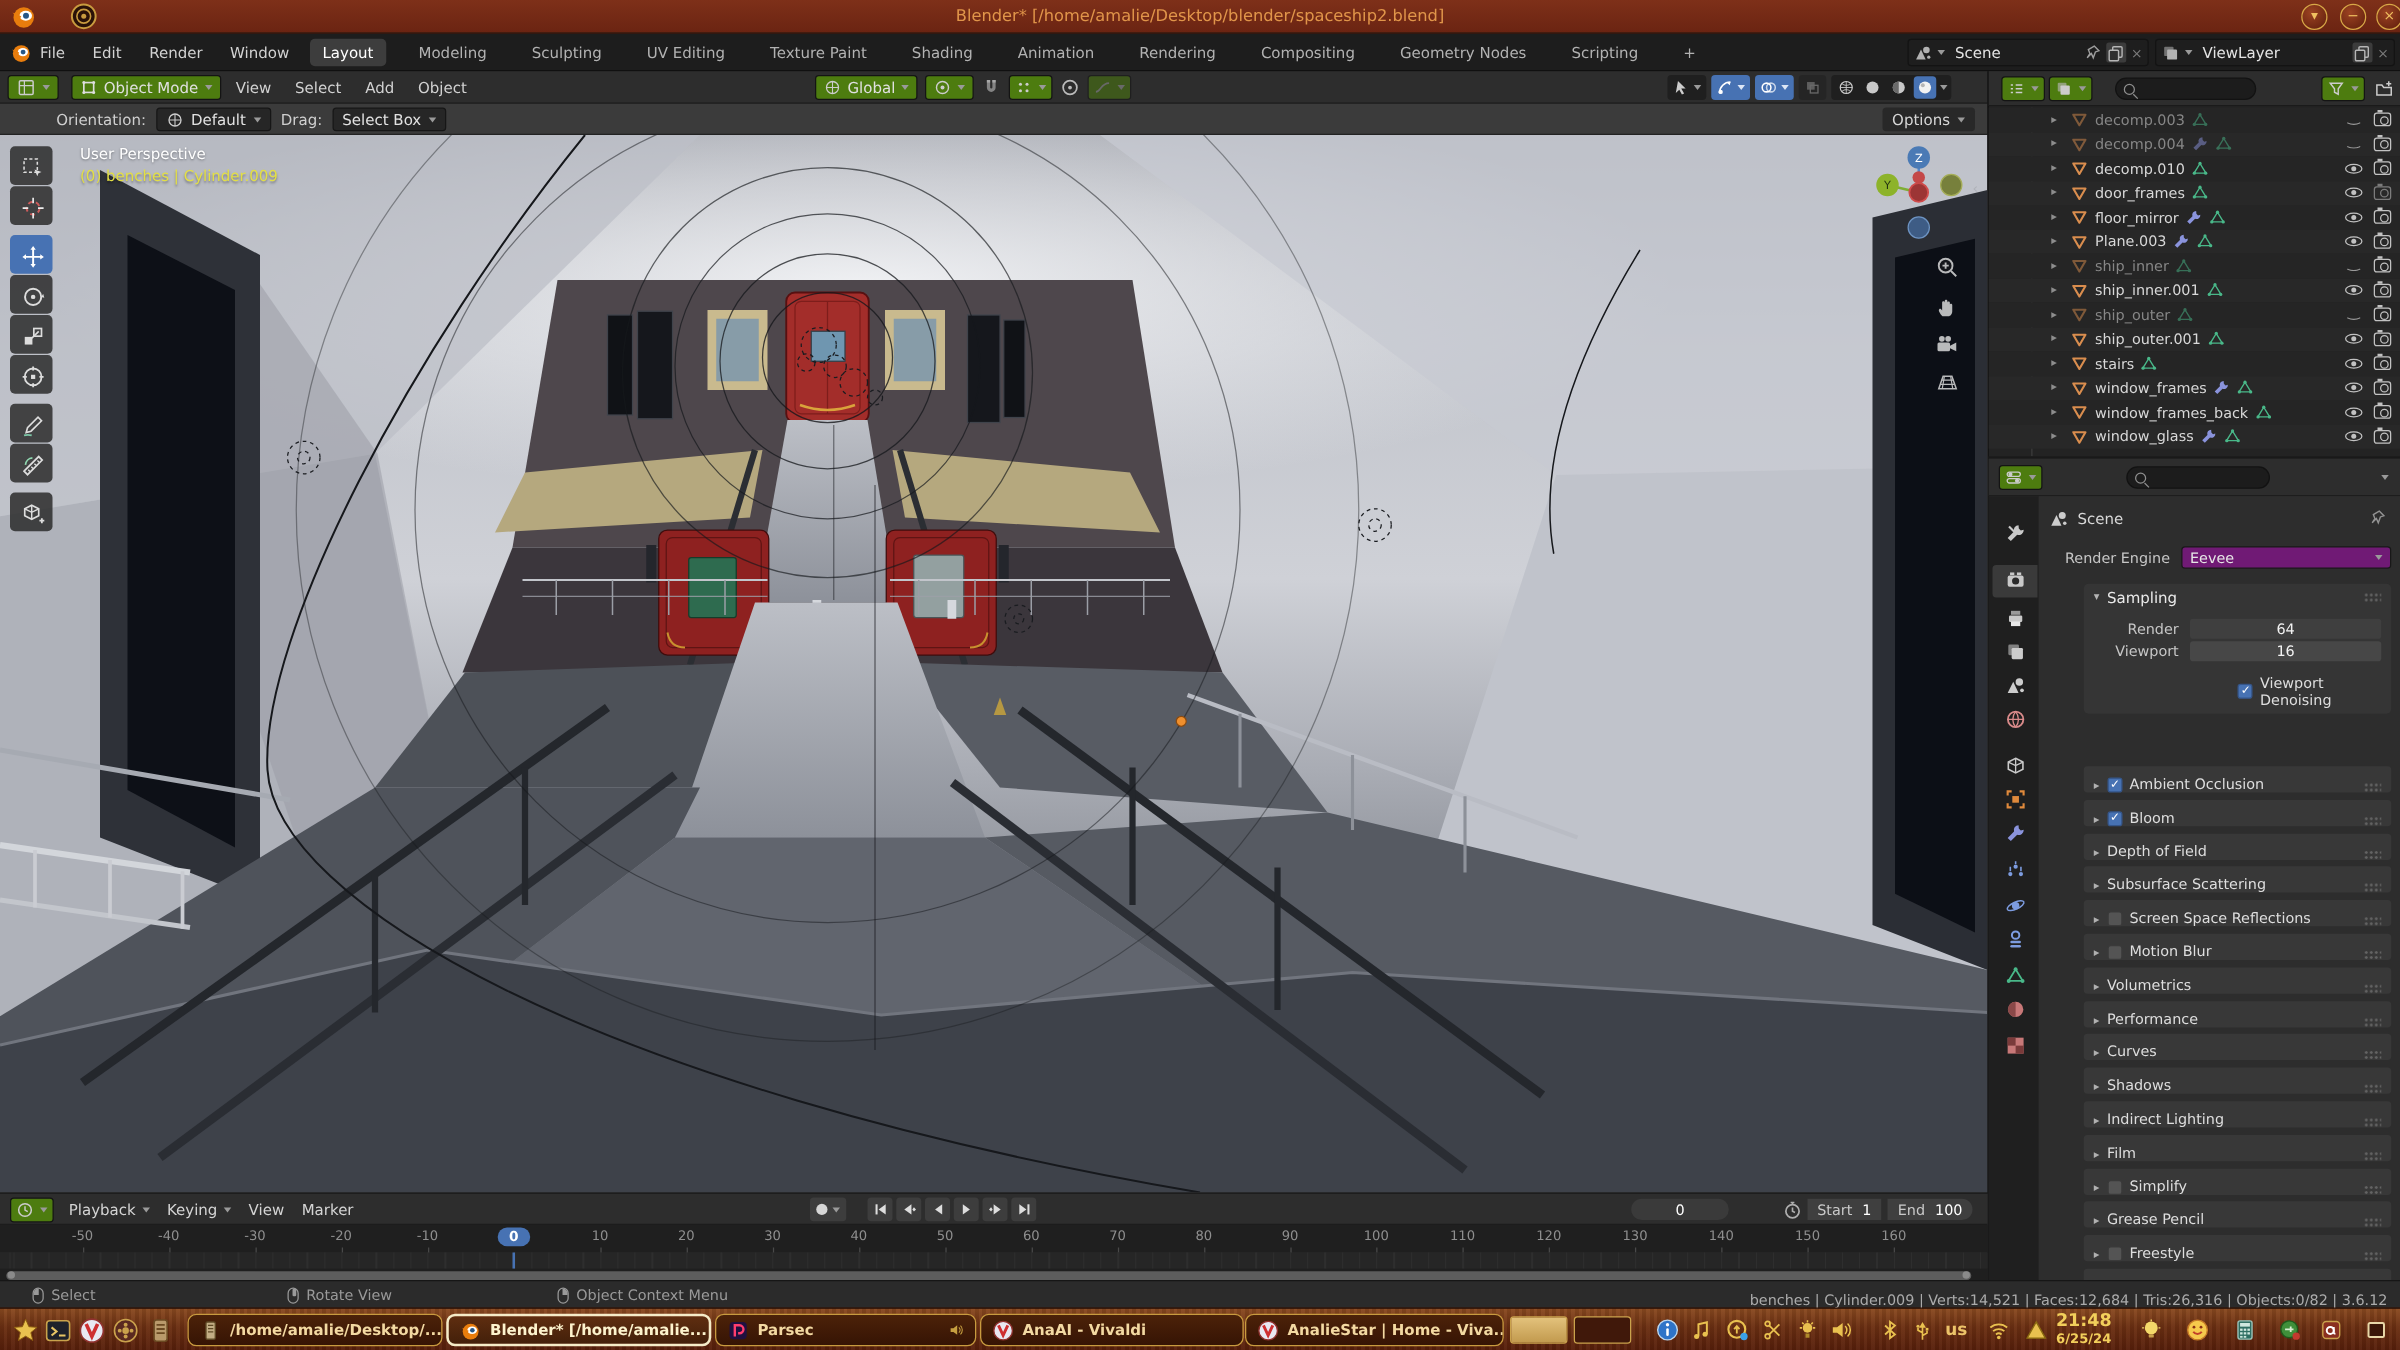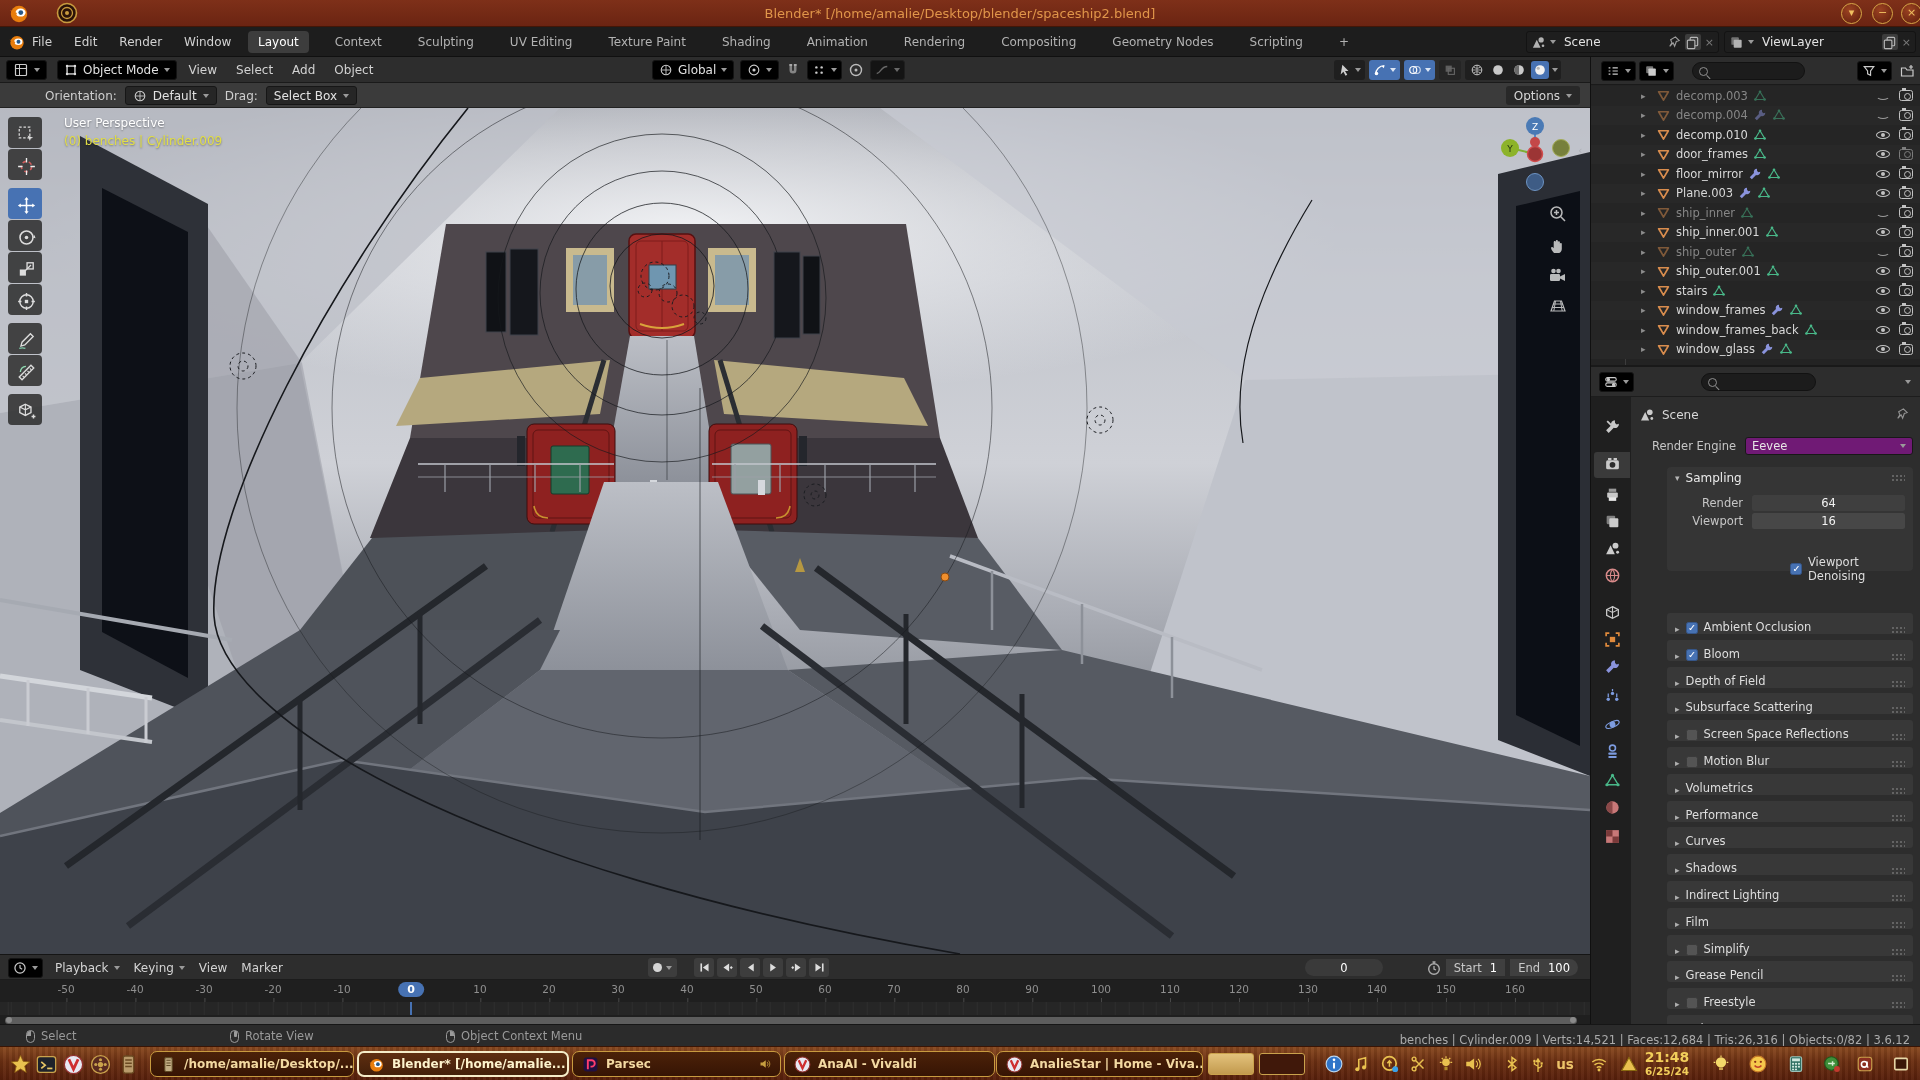--- a/index.html
+++ b/index.html
@@ -22,21 +22,21 @@
   .ws-tab.active{background:#3d3d3d;color:#fff;}
   .idblock{position:absolute;top:4px;height:22px;display:flex;align-items:center;background:#1e1e1e;border:1px solid #131313;border-radius:3px;padding:0 4px;gap:4px;}
   .idblock .lbl{color:#e4e4e4;font-size:12px;flex:1;padding:0 4px;}
   .mini-ic{width:15px;height:15px;display:inline-block;opacity:.85;}
   .mini-btn{width:16px;height:16px;display:inline-flex;align-items:center;justify-content:center;border-radius:2px;background:#3c3c3c;}
   .dim-x{color:#7a7a7a;font-size:11px;}
 
   
   .vp-header{position:absolute;left:0;top:57px;width:1590px;height:26px;background:#2d2d2d;border-bottom:1px solid #1a1a1a;}
   .vph-left{position:absolute;left:6px;top:0;height:26px;display:flex;align-items:center;gap:10px;}
-  .pill{display:flex;align-items:center;gap:5px;background:#000000;border:1px solid #141414;border-radius:3px;padding:2px 6px;height:20px;}
+  .pill{display:flex;align-items:center;gap:5px;background:#4d7c0f;border:1px solid #141414;border-radius:3px;padding:2px 6px;height:20px;}
   .pill .t{color:#e0e0e0;font-size:12px;white-space:nowrap;}
   .cv{width:0;height:0;border-left:3.5px solid transparent;border-right:3.5px solid transparent;border-top:4px solid #9a9a9a;display:inline-block;}
   .vph-center{position:absolute;left:652px;top:0;height:26px;display:flex;align-items:center;gap:6px;}
   .vph-right{position:absolute;left:1334px;top:0;height:26px;display:flex;align-items:center;gap:4px;}
   .ic16{width:16px;height:16px;display:inline-block;}
   .ic14{width:14px;height:14px;display:inline-block;}
   .tgl{display:flex;align-items:center;gap:3px;background:#1f1f1f;border-radius:3px;padding:2px 4px;height:20px;}
   .tgl.on{background:var(--accent);}
   .shade-grp{display:flex;align-items:center;background:#1f1f1f;border-radius:3px;height:20px;padding:1px 3px;gap:3px;}
   .shade-seg{width:18px;height:18px;display:flex;align-items:center;justify-content:center;border-radius:3px;}
@@ -206,21 +206,21 @@
 
     <span class="menu-item">File</span>
         <span class="menu-item">Edit</span>
         <span class="menu-item">Render</span>
         <span class="menu-item">Window</span>
         <span class="menu-item">Help</span>
       </div>
     <div class="ws-tabs">
 
     <span class="ws-tab active">Layout</span>
-        <span class="ws-tab">Context</span>
+        <span class="ws-tab">Modeling</span>
         <span class="ws-tab">Sculpting</span>
         <span class="ws-tab">UV Editing</span>
         <span class="ws-tab">Texture Paint</span>
         <span class="ws-tab">Shading</span>
         <span class="ws-tab">Animation</span>
         <span class="ws-tab">Rendering</span>
         <span class="ws-tab">Compositing</span>
         <span class="ws-tab">Geometry Nodes</span>
         <span class="ws-tab">Scripting</span>
         <span class="ws-tab">+</span>
@@ -1099,21 +1099,21 @@
               <span class="grip"></span>
             </div>
           <div class="prow" style="left:0;top:28px;width:100%;">
             <span class="plabel" style="width:76px">Render</span>
             <span class="field" style="margin-left:9px;flex:1;margin-right:8px;background:#3f3f3f">64</span>
           </div>
           <div class="prow" style="left:0;top:46px;width:100%;">
             <span class="plabel" style="width:76px">Viewport</span>
             <span class="field" style="margin-left:9px;flex:1;margin-right:8px">16</span>
           </div>
-          <div class="prow" style="left:86px;top:88px;gap:6px;padding-left:37px;">
+          <div class="prow" style="left:86px;top:72px;gap:6px;padding-left:37px;">
             <span class="cb on"></span>
             <span style="color:#dedede;font-size:11.5px">Viewport Denoising</span>
           </div>
         </div>
         <div class="panels">
 
             <div class="pnl">
               <span class="cb on"></span>
               <span class="t">Ambient Occlusion</span>
               <span class="grip"></span>

